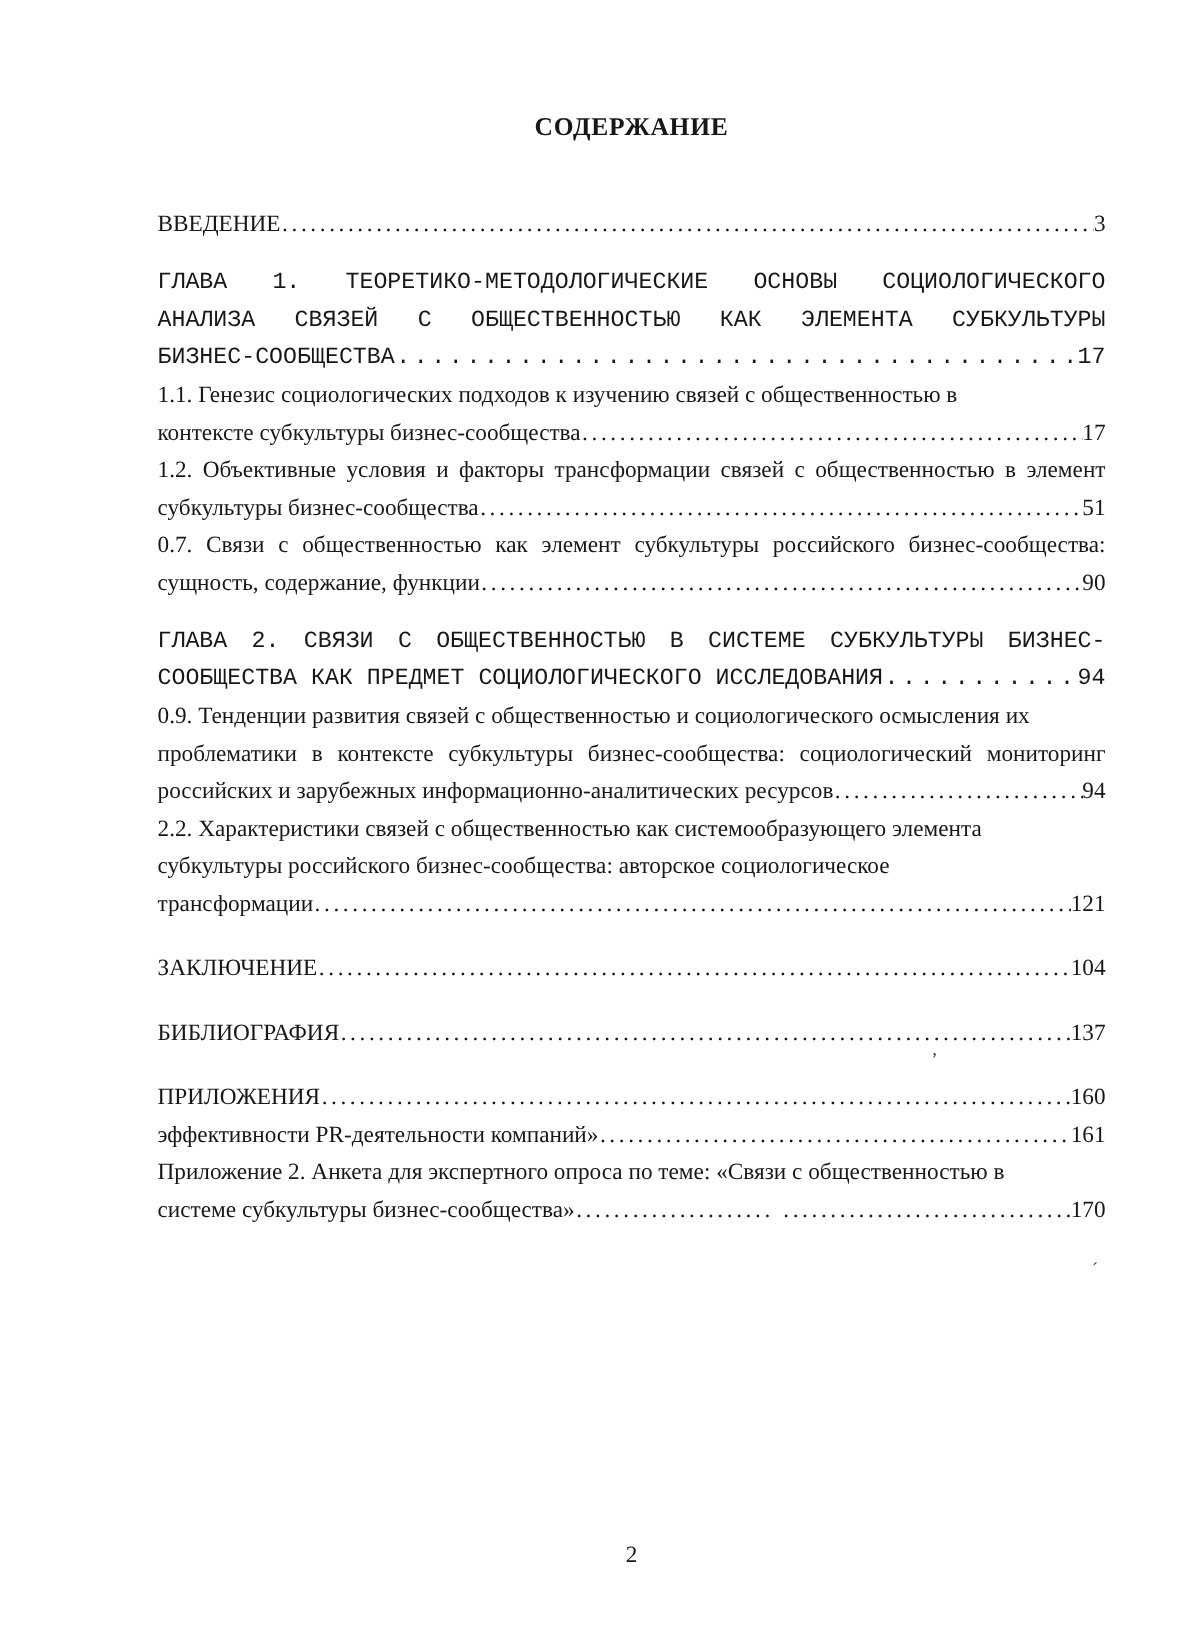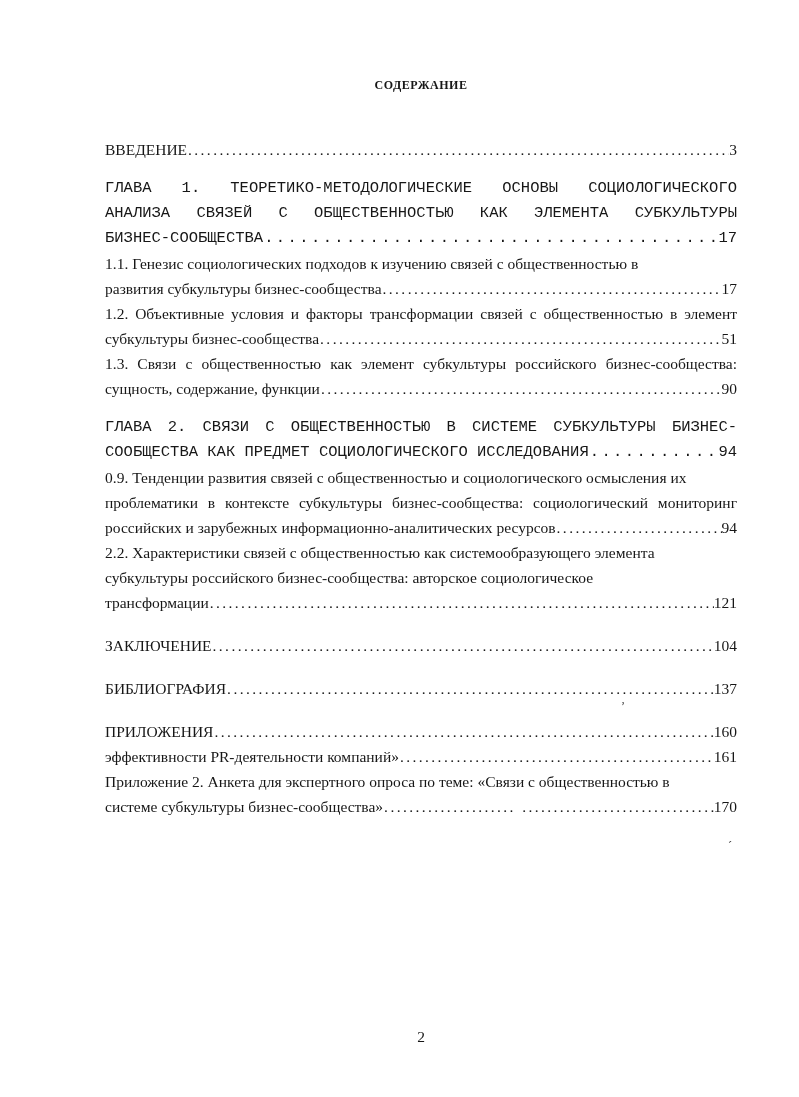--- a/index.html
+++ b/index.html
@@ -15,21 +15,21 @@
   .content {
     position: absolute;
     left: 105px; top: 74px;
     width: 632px;
     font-size: 15.5px;
     line-height: 25px;
   }
   .doc-title {
     text-align: center;
     font-weight: bold;
-    font-size: 12px;
+    font-size: 17px;
     letter-spacing: 0.5px;
     line-height: 22px;
     margin: 0 0 41px 0;
   }
   .entry { margin: 0; }
   .entry.intro    { margin-top: 0; }
   .entry.chapter  { margin-top: 14px; font-family: Liberation Mono, monospace; }
   .entry.sub      { margin-top: 0; }
   .entry.major    { margin-top: 18px; }
   .entry.appendix { margin-top: 0; }
@@ -78,35 +78,35 @@
           <div class="line fill">АНАЛИЗА СВЯЗЕЙ С ОБЩЕСТВЕННОСТЬЮ КАК ЭЛЕМЕНТА СУБКУЛЬТУРЫ</div>
           <div class="line leader">
             <span class="lbl">БИЗНЕС-СООБЩЕСТВА</span>
             <span class="dots">........................................................................................................................</span>
             <span class="pg">17</span>
           </div>
         </div>
         <div class="entry sub">
           <div class="line">1.1. Генезис социологических подходов к изучению связей с общественностью в</div>
           <div class="line leader">
-            <span class="lbl">развития субкультуры бизнес-сообщества</span>
+            <span class="lbl">контексте субкультуры бизнес-сообщества</span>
             <span class="dots">........................................................................................................................</span>
             <span class="pg">17</span>
           </div>
         </div>
         <div class="entry sub">
           <div class="line fill">1.2. Объективные условия и факторы трансформации связей с общественностью в элемент</div>
           <div class="line leader">
             <span class="lbl">субкультуры бизнес-сообщества</span>
             <span class="dots">........................................................................................................................</span>
             <span class="pg">51</span>
           </div>
         </div>
         <div class="entry sub">
-          <div class="line fill">1.3. Связи с общественностью как элемент субкультуры российского бизнес-сообщества:</div>
+          <div class="line fill">0.7. Связи с общественностью как элемент субкультуры российского бизнес-сообщества:</div>
           <div class="line leader">
             <span class="lbl">сущность, содержание, функции</span>
             <span class="dots">........................................................................................................................</span>
             <span class="pg">90</span>
           </div>
         </div>
         <div class="entry chapter">
           <div class="line fill">ГЛАВА 2. СВЯЗИ С ОБЩЕСТВЕННОСТЬЮ В СИСТЕМЕ СУБКУЛЬТУРЫ БИЗНЕС-</div>
           <div class="line leader">
             <span class="lbl">СООБЩЕСТВА КАК ПРЕДМЕТ СОЦИОЛОГИЧЕСКОГО ИССЛЕДОВАНИЯ</span>

